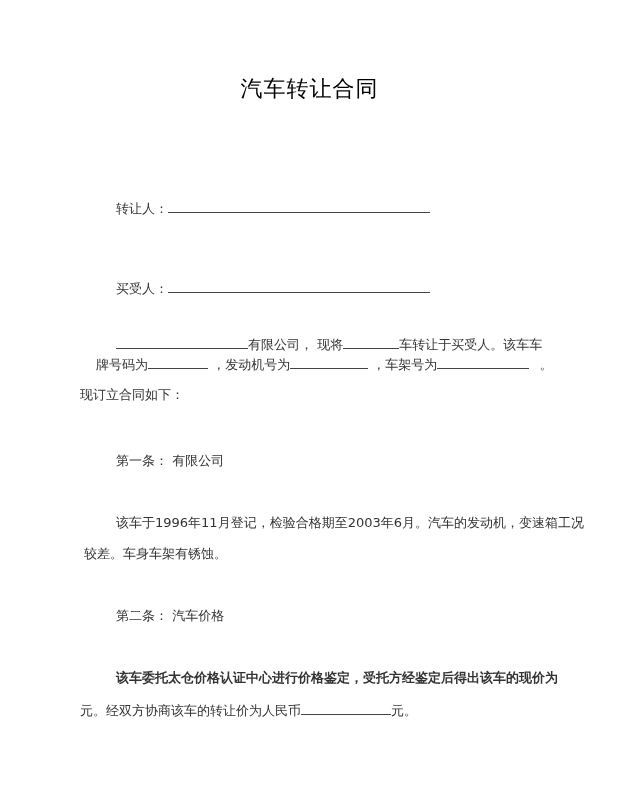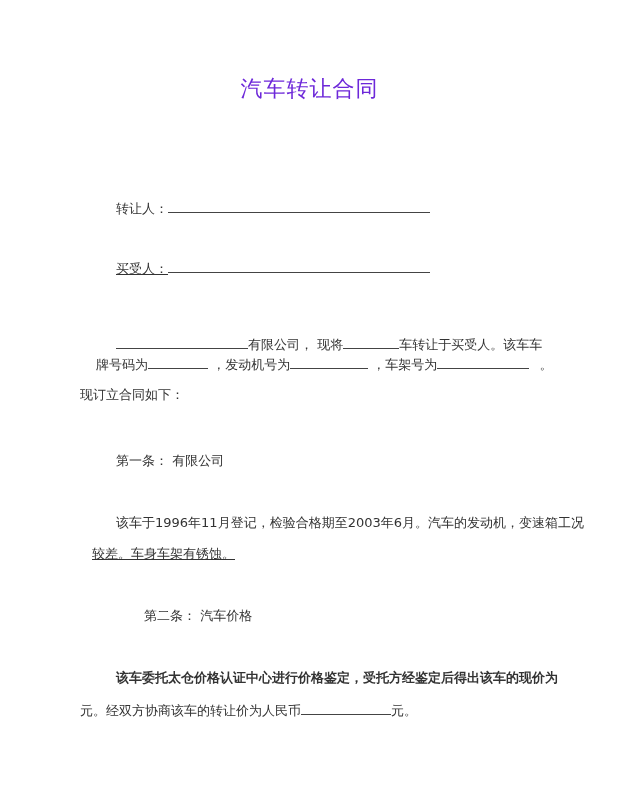--- a/index.html
+++ b/index.html
@@ -2,52 +2,52 @@
 <html><head>
 <meta charset="utf-8">
 <style>
   html, body { margin: 0; padding: 0; }
   body {
     width: 619px; height: 800px; background: #ffffff; overflow: hidden;
     font-family: "DejaVu Sans", sans-serif; color: #333333; position: relative;
   }
   .title {
     position: absolute; top: 74px; left: 0; width: 619px; text-align: center;
-    font-family: "DejaVu Serif", serif; font-size: 22px; letter-spacing: 1px; color: #6d28d9;
+    font-family: "DejaVu Serif", serif; font-size: 22px; letter-spacing: 1px; color: #000000;
   }
   .line { position: absolute; font-size: 13px; white-space: nowrap; line-height: 16px; }
   .blank { display: inline-block; border-bottom: 1px solid #444; height: 12px; vertical-align: baseline; }
 </style>
 </head>
 <body>
 
 <div class="title">汽车转让合同</div>
 
 <div class="line" style="top:200px;left:116px;">
   <span>转让人：</span><span class="blank" style="width:262px;"></span>
 </div>
 
-<div class="line" style="top:260px;left:116px;text-decoration:underline;">
+<div class="line" style="top:280px;left:116px;">
   <span>买受人：</span><span class="blank" style="width:262px;"></span>
 </div>
 
 <div class="line" style="top:336px;left:116px;">
   <span class="blank" style="width:132px;"></span><span>有限公司，  现将</span><span class="blank" style="width:56px;"></span><span>车转让于买受人。该车车</span>
 </div>
 
 <div class="line" style="top:356px;left:80px;margin-left:16px;">
   <span>牌号码为</span><span class="blank" style="width:60px;"></span>
   <span>，发动机号为</span><span class="blank" style="width:78px;"></span>
   <span>，车架号为</span><span class="blank" style="width:92px;"></span>
   <span style="margin-left:6px;">。</span>
 </div>
 
 <div class="line" style="top:388px;left:80px;font-family:Liberation Mono, monospace;">现订立合同如下：</div>
 
 <div class="line" style="top:453px;left:116px;">第一条：  有限公司</div>
 <div class="line" style="top:515px;left:116px;text-align:center;">该车于1996年11月登记，检验合格期至2003年6月。汽车的发动机，变速箱工况</div>
-<div class="line" style="top:546px;left:92px;text-decoration:underline;">较差。车身车架有锈蚀。</div>
+<div class="line" style="top:546px;left:84px;">较差。车身车架有锈蚀。</div>
 
-<div class="line" style="top:608px;left:116px;margin-left:28px;">第二条：  汽车价格</div>
+<div class="line" style="top:608px;left:116px;">第二条：  汽车价格</div>
 <div class="line" style="top:670px;left:116px;font-weight:bold;">该车委托太仓价格认证中心进行价格鉴定，受托方经鉴定后得出该车的现价为</div>
 <div class="line" style="top:702px;left:80px;">
   <span>元。经双方协商该车的转让价为人民币</span><span class="blank" style="width:90px;"></span><span>元。</span>
 </div>
 
 </body></html>

